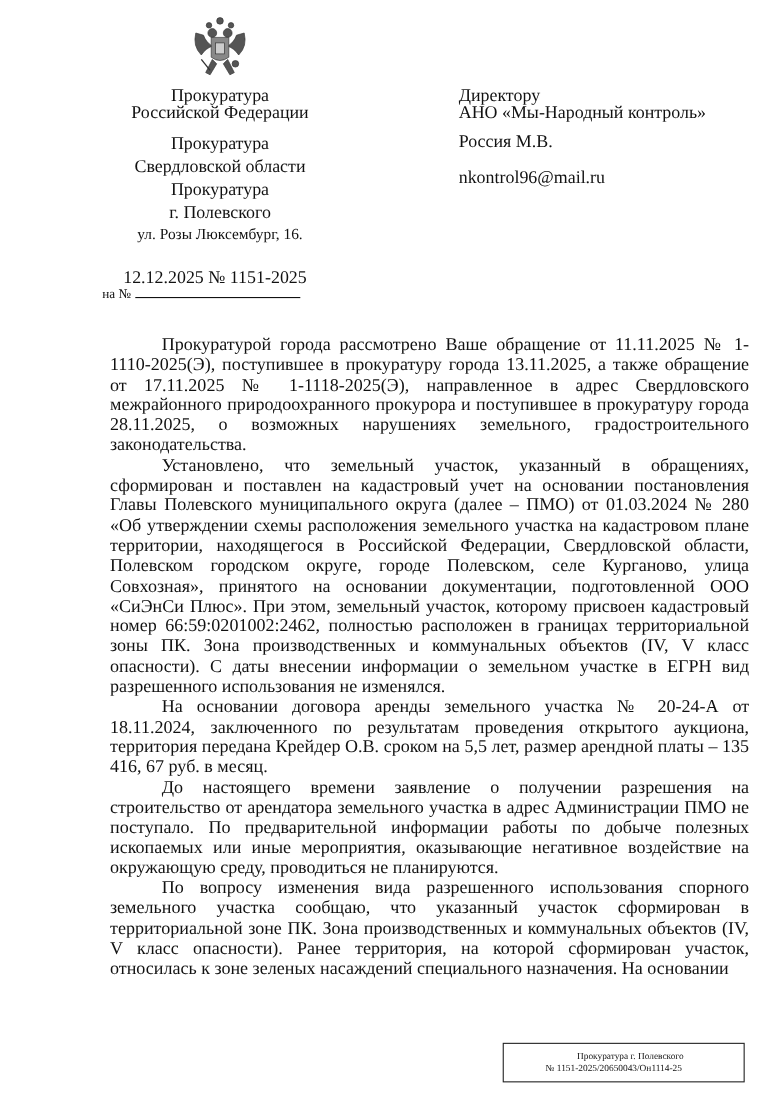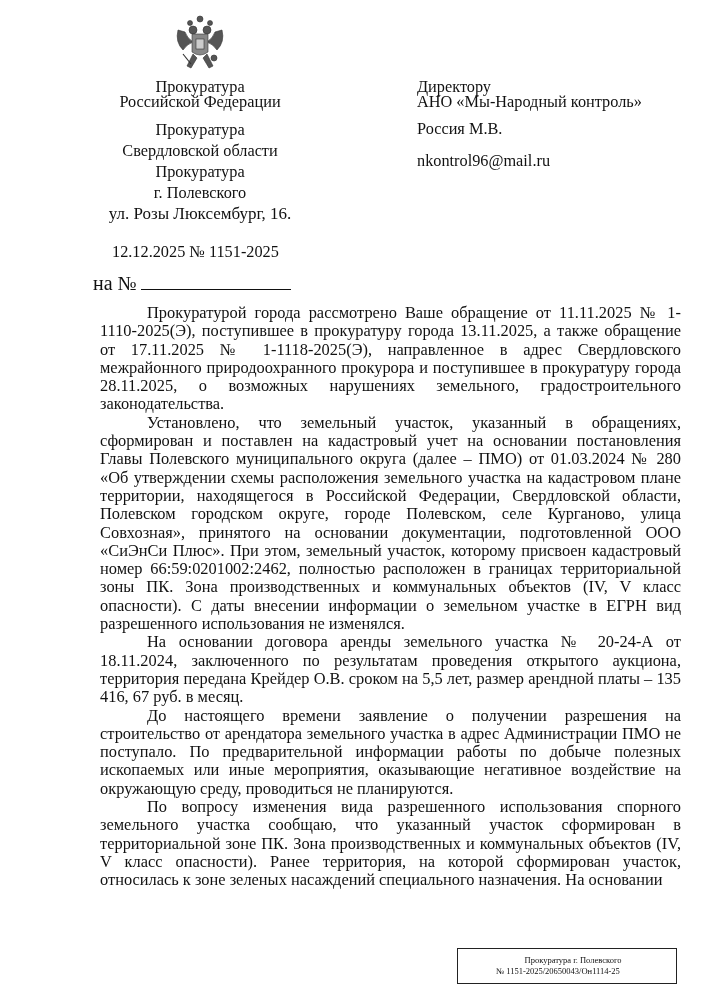--- a/index.html
+++ b/index.html
@@ -5,23 +5,23 @@
   html, body { margin: 0; padding: 0; background: #ffffff; }
   body { width: 709px; height: 1002px; position: relative; overflow: hidden;
          font-family: "Liberation Serif", "DejaVu Serif", serif; color: #111; }
   .abs { position: absolute; }
   .emblem { left: 173px; top: 14px; width: 54px; height: 60px; }
   .center-block { position: absolute; text-align: center; font-size: 16.3px; line-height: 18px; }
   .hdr1 { left: 110px; top: 79px; width: 180px; }
   .hdr1 div { line-height: 15px; }
   .hdr2 { left: 100px; top: 119px; width: 200px; }
   .hdr2 div { line-height: 21px; }
-  .addr { left: 95px; top: 206px; width: 210px; font-size: 17px; line-height: 16px; text-align: center; }
+  .addr { left: 95px; top: 206px; width: 210px; font-size: 14px; line-height: 16px; text-align: center; }
   .regdate { left: 112px; top: 242px; font-size: 16.3px; }
-  .regno { left: 93px; top: 272px; font-size: 20px; }
+  .regno { left: 93px; top: 256px; font-size: 12px; }
   .regno .line { display: inline-block; width: 150px; border-bottom: 1px solid #111; height: 14px; vertical-align: baseline; margin-left: 4px; }
   .recipient { left: 417px; top: 79px; font-size: 16.3px; }
   .recipient .r1 { line-height: 15px; }
   .recipient .rsp { height: 11px; }
   .body { left: 100px; top: 304px; width: 581px; font-size: 16.4px; line-height: 18.3px; text-align: justify; }
   .body p { margin: 0; text-indent: 47px; }
   .stamp { left: 457px; top: 948px; width: 218px; height: 34px; border: 1.2px solid #222; font-size: 8.5px; line-height: 11px; }
   .stamp .s1 { position: absolute; left: 0; right: 0; top: 6px; text-align: center; padding-left: 12px; }
   .stamp .s2 { position: absolute; left: 22px; top: 17px; padding-left: 16px; }
 </style>

